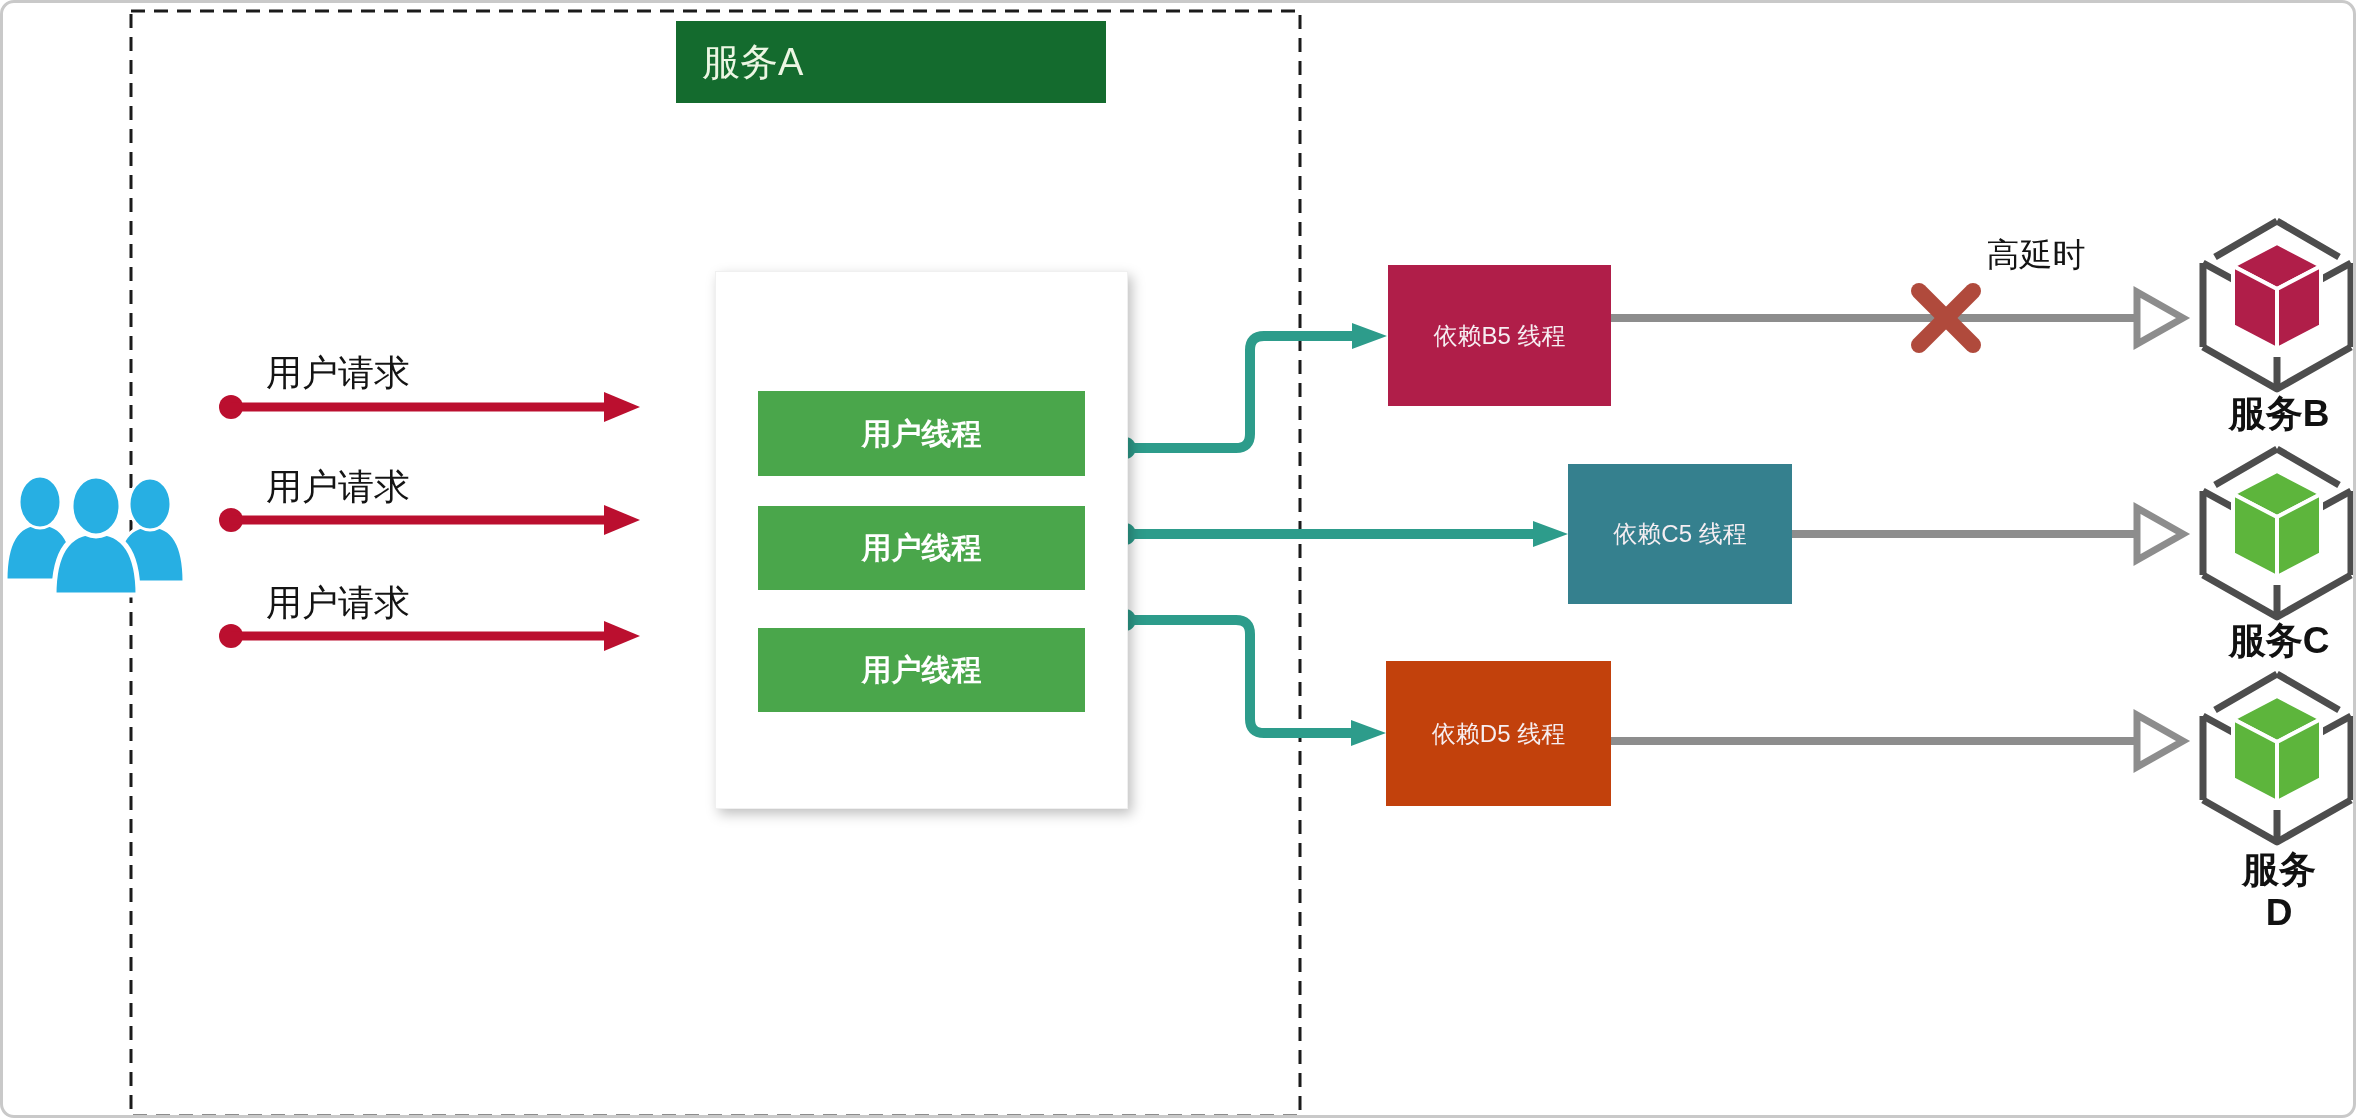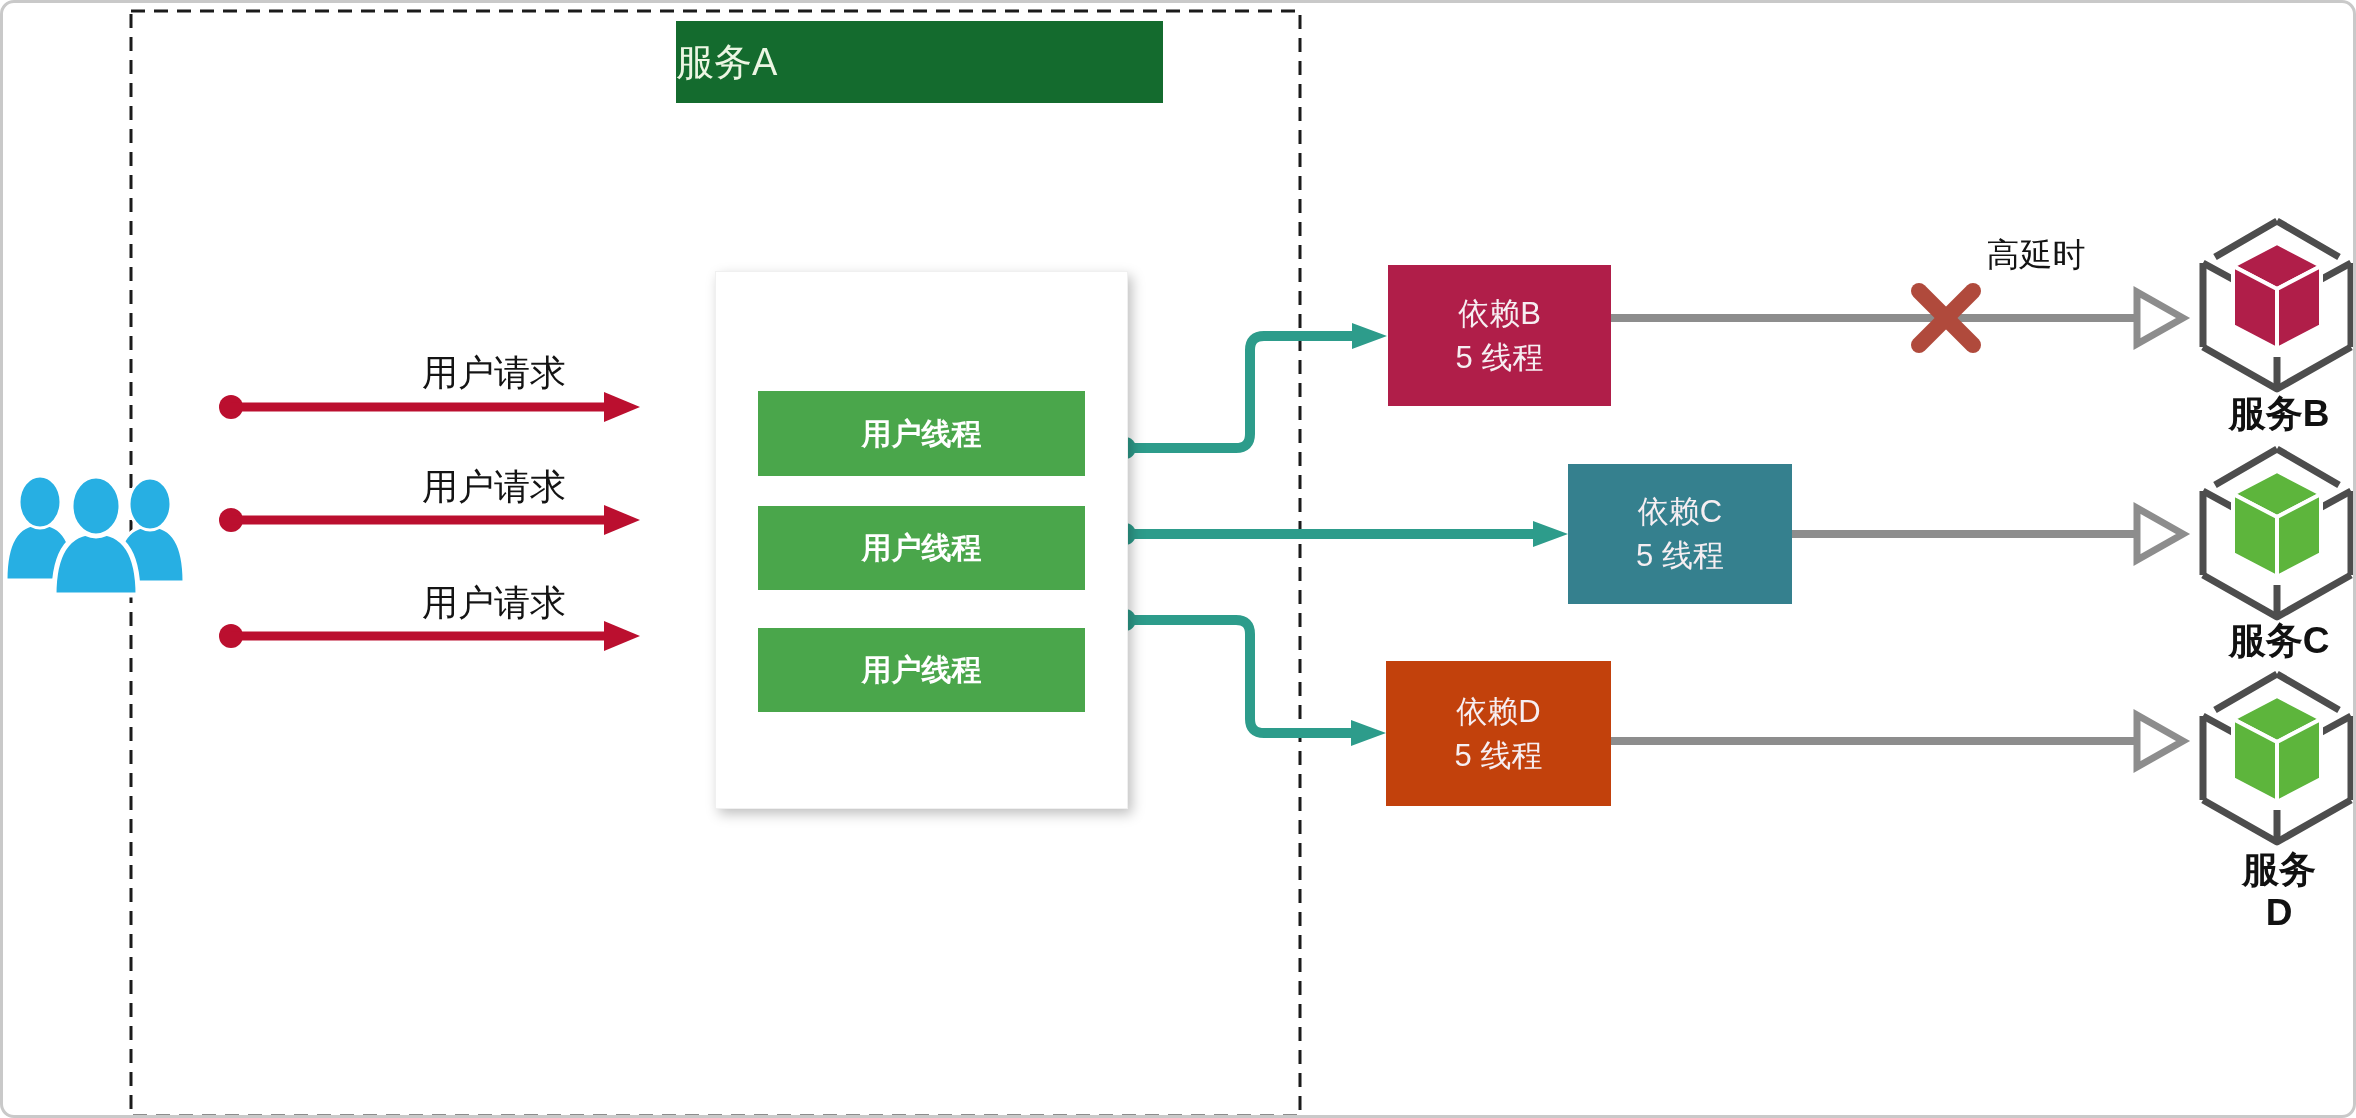--- a/index.html
+++ b/index.html
@@ -10,57 +10,57 @@
     background:#ffffff;
     border:3px solid #c9c9c9;
     border-radius:14px;
     overflow:hidden;
     font-family:"Liberation Sans", sans-serif;
   }
   .layer{position:absolute;left:0;top:0;width:2356px;height:1118px;}
   .abs{position:absolute;box-sizing:border-box;}
 
   .service-a-box{
-    left:673px;top:18px;width:487px;height:82px;
+    left:673px;top:18px;width:430px;height:82px;
     background:#146b2e;color:#ecf6e3;
-    font-size:38px;line-height:82px;
+    font-size:38px;line-height:82px;padding-left:26px;
   }
   .card{
     left:712px;top:268px;width:413px;height:538px;
     background:#ffffff;border:1px solid #f0f0f0;
     box-shadow:4px 5px 12px rgba(0,0,0,0.25);
   }
   .thread-box{
     left:755px;width:327px;height:85px;
     background:#4aa64b;color:#ffffff;
     font-size:30px;font-weight:bold;text-align:center;line-height:85px;
   }
   .thread-1{top:388px;}
   .thread-2{top:503px;height:84px;line-height:84px;}
   .thread-3{top:625px;height:84px;line-height:84px;}
 
   .req-label{
-    width:300px;text-align:right;color:#141414;
+    width:300px;text-align:left;color:#141414;
     font-size:36px;font-weight:500;
   }
   .req-1{left:263px;top:346px;}
   .req-2{left:263px;top:460px;}
   .req-3{left:263px;top:576px;}
 
   .failure-label{
     left:1323px;top:184px;width:520px;
     color:#111111;font-size:40px;font-weight:bold;
   }
   .latency-label{
     left:1953px;top:230px;width:160px;text-align:center;
     color:#141414;font-size:33px;
   }
   .dep-box{
-    display:flex;flex-direction:column;align-items:center;justify-content:center;
-    color:#f6eef2;font-size:31px;line-height:44px;text-align:center;
+    display:flex;flex-direction:row;align-items:center;justify-content:center;
+    color:#f6eef2;font-size:24px;line-height:44px;text-align:center;
   }
   .dep-b{left:1385px;top:262px;width:223px;height:141px;background:#b01e49;}
   .dep-c{left:1565px;top:461px;width:224px;height:140px;background:#35808e;}
   .dep-d{left:1383px;top:658px;width:225px;height:145px;background:#c2410c;}
 
   .svc-label{
     width:200px;text-align:center;color:#111111;
     font-size:37px;font-weight:bold;line-height:43px;
   }
   .svc-b{left:2176px;top:389px;}

